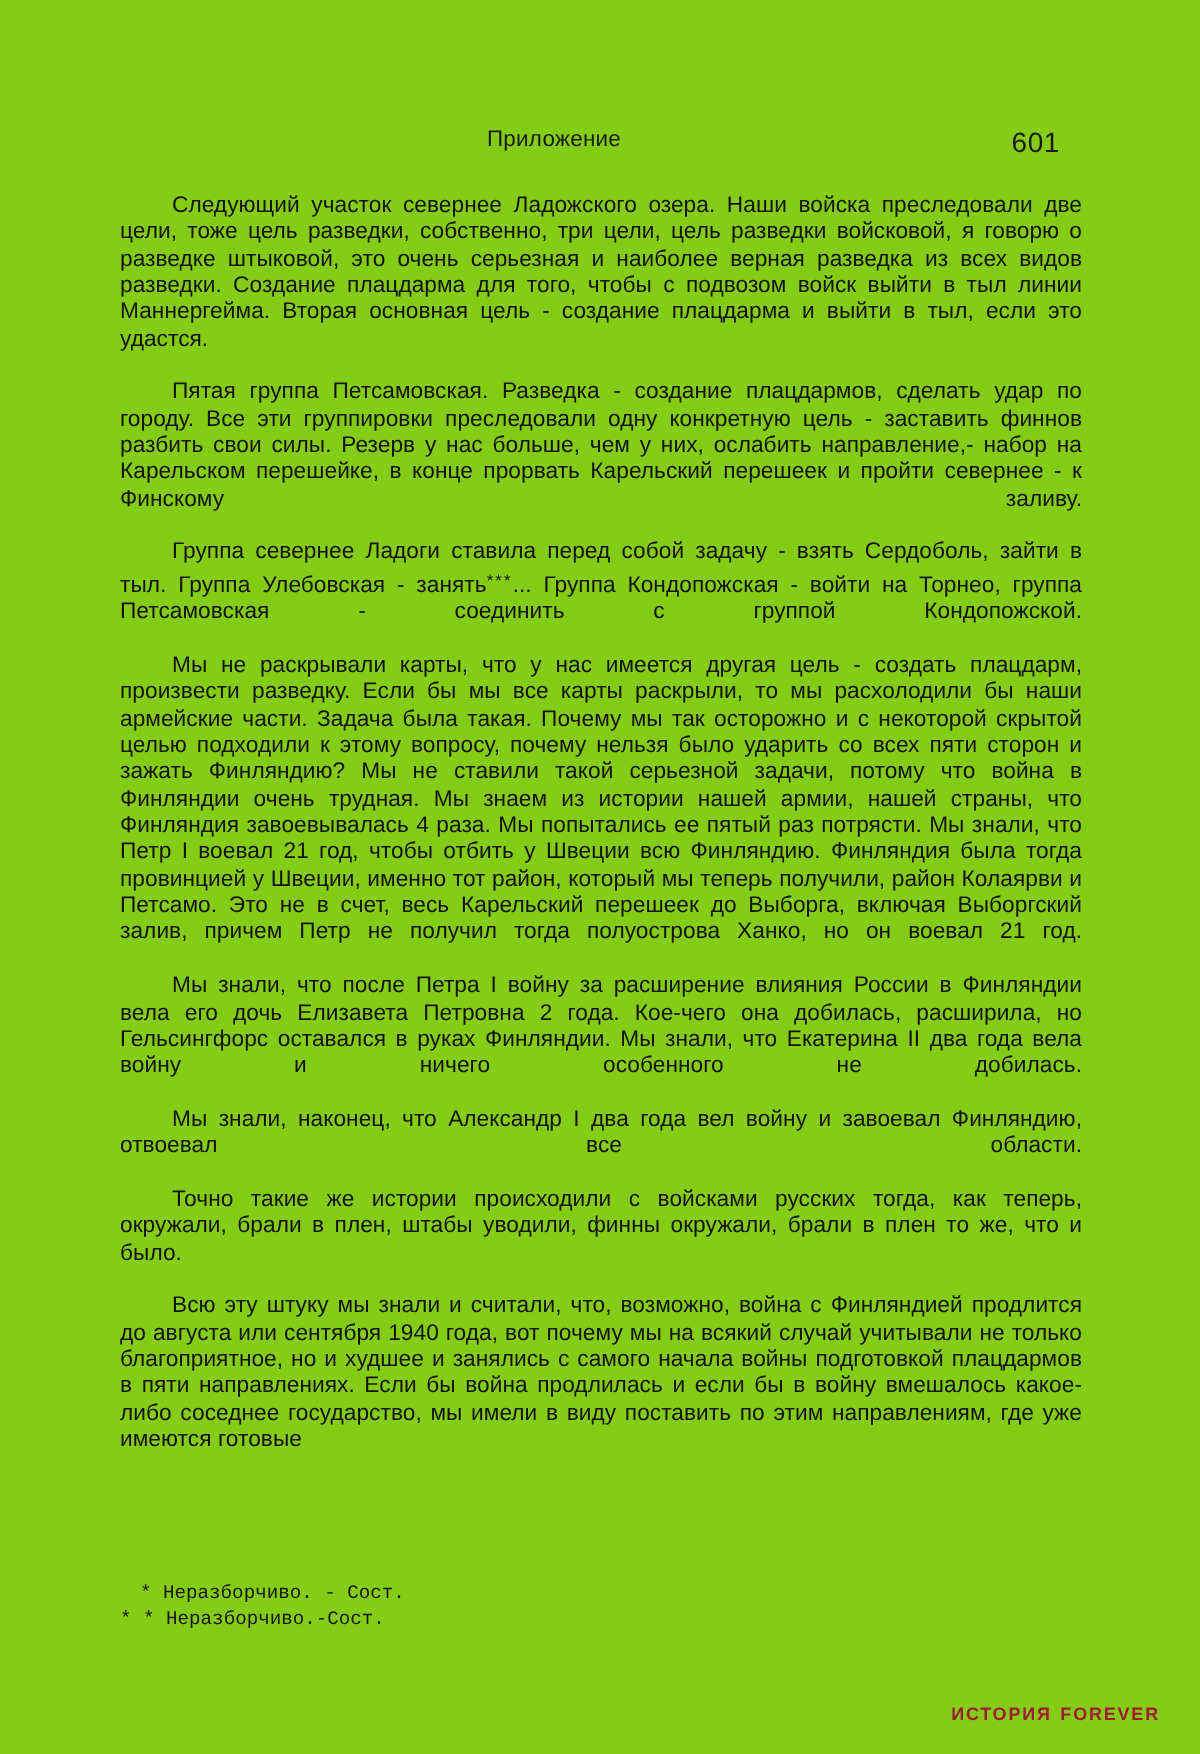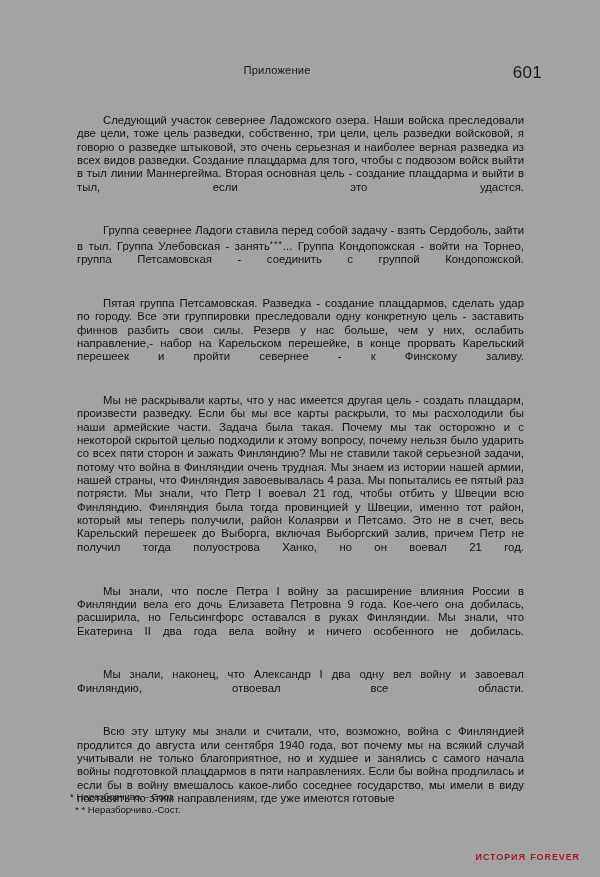--- a/index.html
+++ b/index.html
@@ -13,21 +13,21 @@
     position: relative;
     overflow: hidden;
     font-family: "Liberation Sans", sans-serif;
     color: #111111;
     -webkit-font-smoothing: antialiased;
   }
 
   .page {
     position: absolute;
     inset: 0;
-    background: #a3a3a3;
+    background: #84cc16;
   }
 
   
   .running-head {
     position: absolute;
     left: 60px;
     right: 58px;
     top: 64px;
     height: 16px;
   }
@@ -37,37 +37,37 @@
     transform: translateX(-50%);
     margin-left: -24px;
     top: 0;
     font-size: 11.2px;
     letter-spacing: 0.15px;
     color: #1a1a1a;
     white-space: nowrap;
   }
   .running-head .rh-folio {
     position: absolute;
-    right: 0;
+    right: 12px;
     top: -1px;
-    font-size: 17px;
+    font-size: 14px;
     color: #1a1a1a;
     letter-spacing: 0.3px;
   }
 
   
   .body-block {
     position: absolute;
     left: 60px;
     top: 97px;
     width: 481px;
   }
 
   .para {
-    margin: 17px;
+    margin: 0;
     font-size: 11.35px;
     line-height: 13.35px;
     text-align: justify;
     text-justify: inter-word;
     letter-spacing: 0.02px;
     word-spacing: 0.1px;
     text-indent: 26px;
     color: #131313;
   }
   
@@ -90,23 +90,24 @@
     left: 60px;
     top: 791px;
     width: 420px;
   }
   .fn-line {
     margin: 0;
     font-size: 9.6px;
     line-height: 12.6px;
     color: #161616;
     white-space: pre;
+    font-family: Liberation Mono, monospace;
   }
   .fn-line.fn1 { padding-left: 10px; }
-  .fn-line.fn2 { padding-left: 0px; margin-left: 15px; }
+  .fn-line.fn2 { padding-left: 0px; }
   .fn-line.fn3 { padding-left: 24px; }
 
   
   .watermark {
     position: absolute;
     right: 20px;
     bottom: 14px;
     font-size: 12.4px;
     font-weight: bold;
     letter-spacing: 0.9px;
@@ -121,25 +122,26 @@
 
 <div class="page">
 
   <div class="running-head">
     <span class="rh-title">Приложение</span>
     <span class="rh-folio">601</span>
   </div>
 
   <div class="body-block">
     <p class="para">Следующий участок севернее Ладожского озера. Наши войска преследовали две цели, тоже цель разведки, собственно, три цели, цель разведки войсковой, я говорю о разведке штыковой, это очень серьезная и наиболее верная разведка из всех видов разведки. Создание плацдарма для того, чтобы с подвозом войск выйти в тыл линии Маннергейма. Вторая основная цель - создание плацдарма и выйти в тыл, если это удастся.</p>
+    <p class="para">Пятая группа Петсамовская. Разведка - создание плацдармов, сделать удар по городу. Все эти группировки преследовали одну конкретную цель - заставить финнов разбить свои силы. Резерв у нас больше, чем у них, ослабить направление,- набор на Карельском перешейке, в конце прорвать Карельский перешеек и пройти севернее - к Финскому заливу.</p>
     <p class="para">Группа севернее Ладоги ставила перед собой задачу - взять Сердоболь, зайти в тыл. Группа Улебовская - занять<sup class="fn">***</sup>...  Группа Кондопожская - войти на Торнео, группа Петсамовская - соединить с группой Кондопожской.</p>
-    <p class="para">Пятая группа Петсамовская. Разведка - создание плацдармов, сделать удар по городу. Все эти группировки преследовали одну конкретную цель - заставить финнов разбить свои силы. Резерв у нас больше, чем у них, ослабить направление,- набор на Карельском перешейке, в конце прорвать Карельский перешеек и пройти севернее - к Финскому заливу.</p>
     <p class="para">Мы не раскрывали карты, что у нас имеется другая цель - создать плацдарм, произвести разведку. Если бы  мы все карты раскрыли, то мы расхолодили бы наши армейские части. Задача была такая.  Почему мы так осторожно и с некоторой скрытой целью подходили к этому вопросу, почему нельзя было ударить со всех пяти сторон и зажать Финляндию? Мы не ставили такой серьезной задачи, потому что война в Финляндии очень трудная. Мы знаем из истории нашей армии, нашей страны,  что Финляндия завоевывалась 4 раза. Мы попытались ее пятый раз потрясти. Мы знали, что Петр I воевал 21 год, чтобы отбить у Швеции всю Финляндию. Финляндия была тогда провинцией у Швеции, именно тот район, который мы теперь получили, район Колаярви и Петсамо. Это не в счет, весь Карельский перешеек до Выборга, включая Выборгский залив, причем Петр не получил тогда полуострова Ханко, но он воевал 21 год.</p>
-    <p class="para">Мы знали, что после Петра I войну  за расширение влияния России в Финляндии вела его дочь Елизавета Петровна 9 года. Кое-чего она добилась, расширила, но Гельсингфорс оставался в руках Финляндии. Мы знали, что Екатерина II два года вела  войну и ничего особенного не добилась.</p>
-    <p class="para">Мы знали, наконец, что Александр I два одну вел войну и  завоевал Финляндию, отвоевал все области.</p>
+    <p class="para">Мы знали, что после Петра I войну  за расширение влияния России в Финляндии вела его дочь Елизавета Петровна 2 года. Кое-чего она добилась, расширила, но Гельсингфорс оставался в руках Финляндии. Мы знали, что Екатерина II два года вела  войну и ничего особенного не добилась.</p>
+    <p class="para">Мы знали, наконец, что Александр I два года вел войну и  завоевал Финляндию, отвоевал все области.</p>
+    <p class="para">Точно такие же истории происходили с войсками русских тогда,  как теперь, окружали, брали в плен, штабы уводили, финны окружали, брали в плен то же, что и было.</p>
     <p class="para nojust">Всю эту штуку мы знали и считали, что, возможно, война с Финляндией продлится до августа или сентября  1940 года, вот почему мы на всякий  случай учитывали не только благоприятное,  но и худшее и занялись с самого начала войны подготовкой плацдармов в пяти направлениях. Если бы война продлилась и если бы в войну вмешалось какое-либо соседнее государство, мы имели в виду поставить по этим направлениям, где уже имеются готовые</p>
   </div>
 
   <div class="footnotes">
     <p class="fn-line fn1">* Неразборчиво. - Сост.</p>
     <p class="fn-line fn2">* * Неразборчиво.-Сост.</p>
   </div>
 
   <div class="watermark" style="color: rgb(158, 27, 48); margin-top: 28px;">история forever</div>
 

